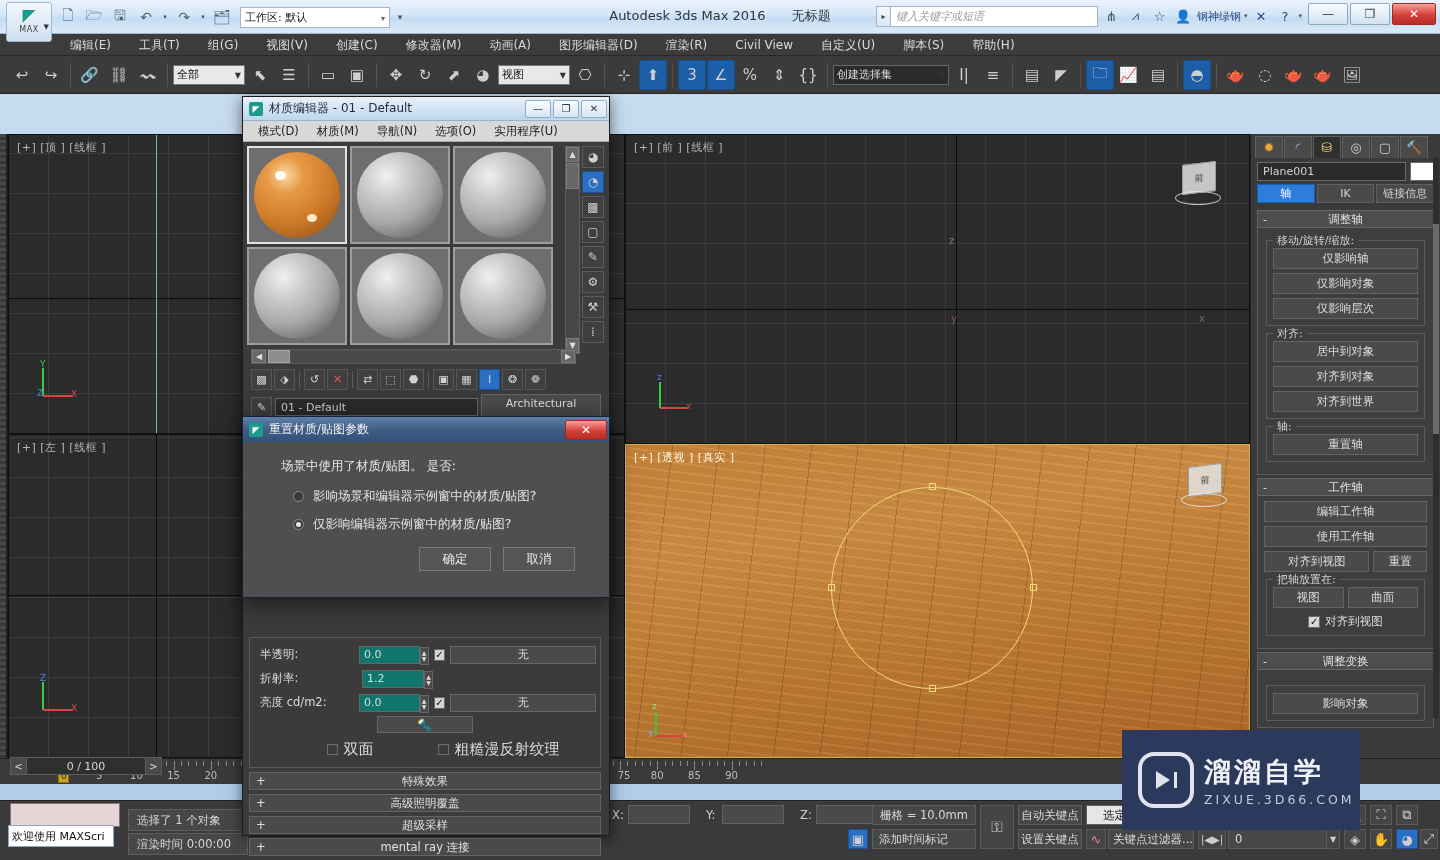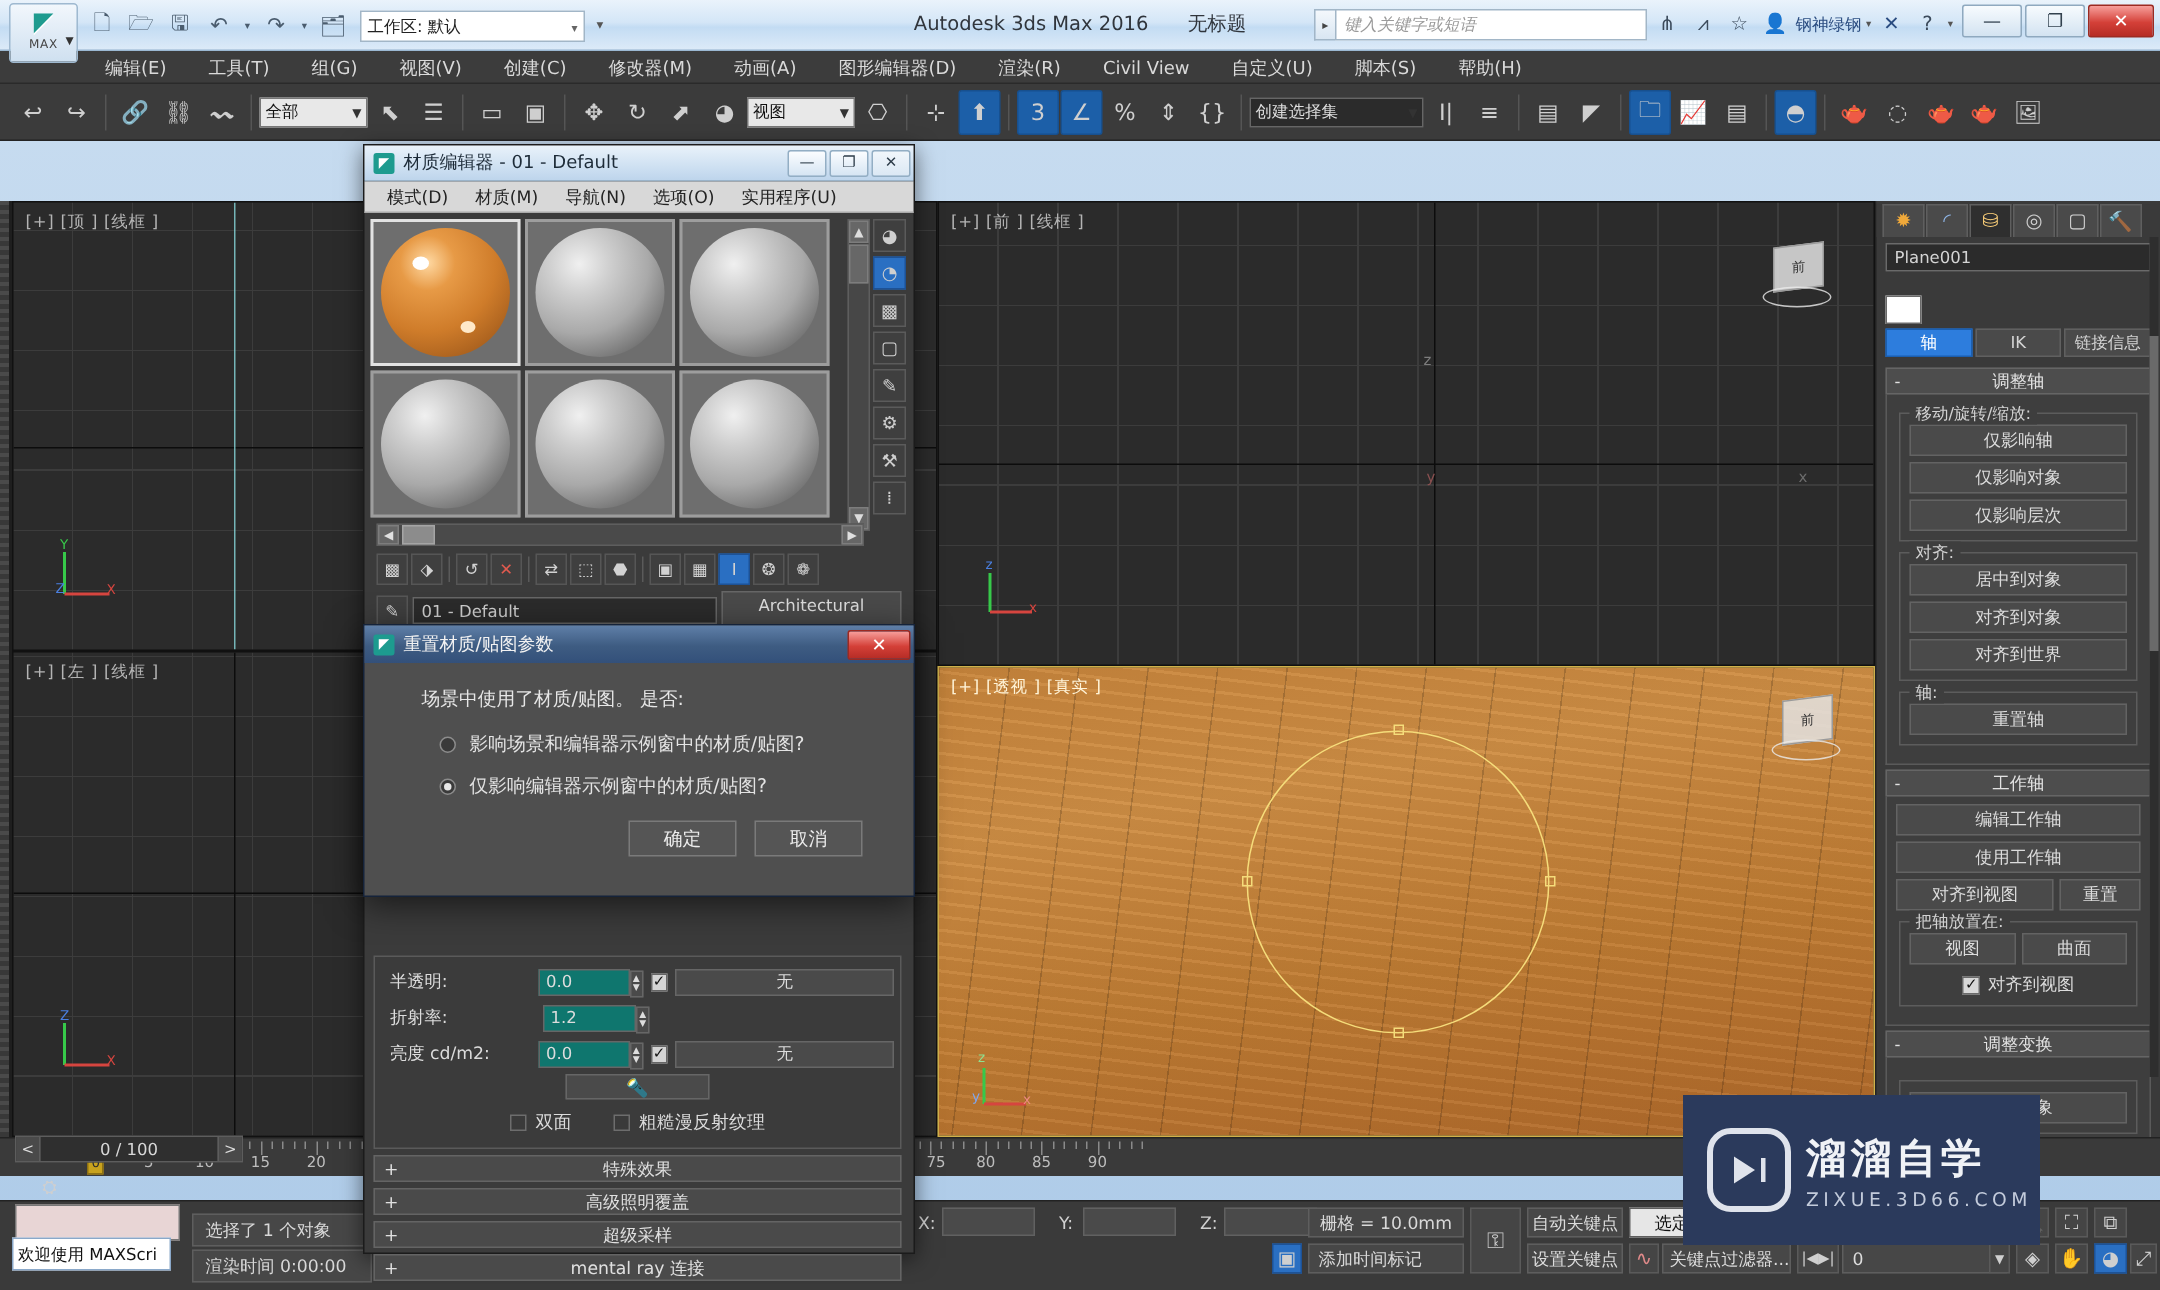--- a/index.html
+++ b/index.html
@@ -129,21 +129,21 @@
   .vcring { position:absolute; left:0; bottom:0; width:46px; height:14px;
      border:1.5px solid rgba(235,235,235,.8); border-radius:50%;}
 
   
   .cpanel { position:absolute; left:1250px; top:134px; width:190px; height:624px;
      background:#3a3a3a; border-left:1px solid #222;}
   .cptabs { display:flex; height:24px; background:#3a3a3a; padding:2px 2px 0 4px; gap:1px;}
   .cptab { width:28px;height:22px;display:flex;align-items:center;justify-content:center;
      background:#4a4a4a;border:1px solid #5f5f5f;border-bottom:none;font-size:13px;color:#cfcfcf;}
   .cptab.active { background:#2f2f2f; color:#ffd27a; }
-  .namerow { display:flex; margin:4px 6px 3px 6px; gap:16px;flex-direction:column;}
+  .namerow { display:flex; margin:4px 6px 3px 6px; gap:4px;}
   .namefield { flex:1; height:19px; background:#2b2b2b; border:1px solid #6a6a6a; color:#d4d4d4;
      font-size:11px; padding:2px 5px; }
   .swatch { width:24px; height:19px; background:#fff; border:1px solid #6a6a6a;}
   .subtabs { display:flex; margin:0 6px 5px 6px; gap:2px;}
   .stab { flex:1; height:19px; display:flex;align-items:center;justify-content:center;
      background:#4a4a4a; border:1px solid #606060; font-size:11px; color:#d4d4d4;}
   .stab.active { background:#2d7ddd; color:#fff; border-color:#1b5fb0;}
   .cpscroll { height:560px; overflow:hidden; position:relative;}
   .roll { margin:2px 6px 3px 6px; }
   .rollhdr { height:18px; background:#4d4d4d; border:1px solid #656565; display:flex;
@@ -229,21 +229,21 @@
      font-size:11px;padding:1px 4px;position:relative;}
   .spin .ar { position:absolute; right:-10px; top:0; width:9px; height:18px;
      background:#4a4a4a;border:1px solid #666; display:flex;flex-direction:column;
      align-items:center;justify-content:center;font-size:6px;color:#ddd;line-height:6px;}
   .pchk { width:12px;height:12px;background:#d4d4d4;border:1px solid #666;margin:0 5px 0 14px;
      display:flex;align-items:center;justify-content:center;font-size:10px;color:#111;}
   .pmap { width:150px;height:18px;background:#4a4a4a;border:1px solid #666;color:#dcdcdc;
      font-size:11px;display:flex;align-items:center;justify-content:center;}
   .pgroupbox { border:1px solid #5a5a5a; margin:0 2px; padding:6px 4px 8px 4px;}
   .pinline { display:flex; justify-content:center; gap:28px; margin-top:7px;}
-  .pinline .chk2 { display:flex;align-items:center;gap:6px;font-size:12px;color:#dcdcdc;}
+  .pinline .chk2 { display:flex;align-items:center;gap:6px;font-size:15px;color:#dcdcdc;margin-left:36px;}
   .pbox { width:11px;height:11px;background:#3a3a3a;border:1px solid #6d6d6d;}
   .lightbtn { width:96px;height:17px;margin:3px auto 0 auto; background:#4a4a4a;border:1px solid #666;
      display:flex;align-items:center;justify-content:center;}
   .rollbar { margin:4px 2px 0 2px; height:18px; background:#4a4a4a;border:1px solid #646464;
      display:flex;align-items:center;justify-content:center;font-size:11.5px;color:#e0e0e0;
      position:relative;}
   .rollbar .pm { position:absolute; left:6px;}
 
   
   .modal { position:absolute; left:242px; top:416px; width:368px; height:182px;

